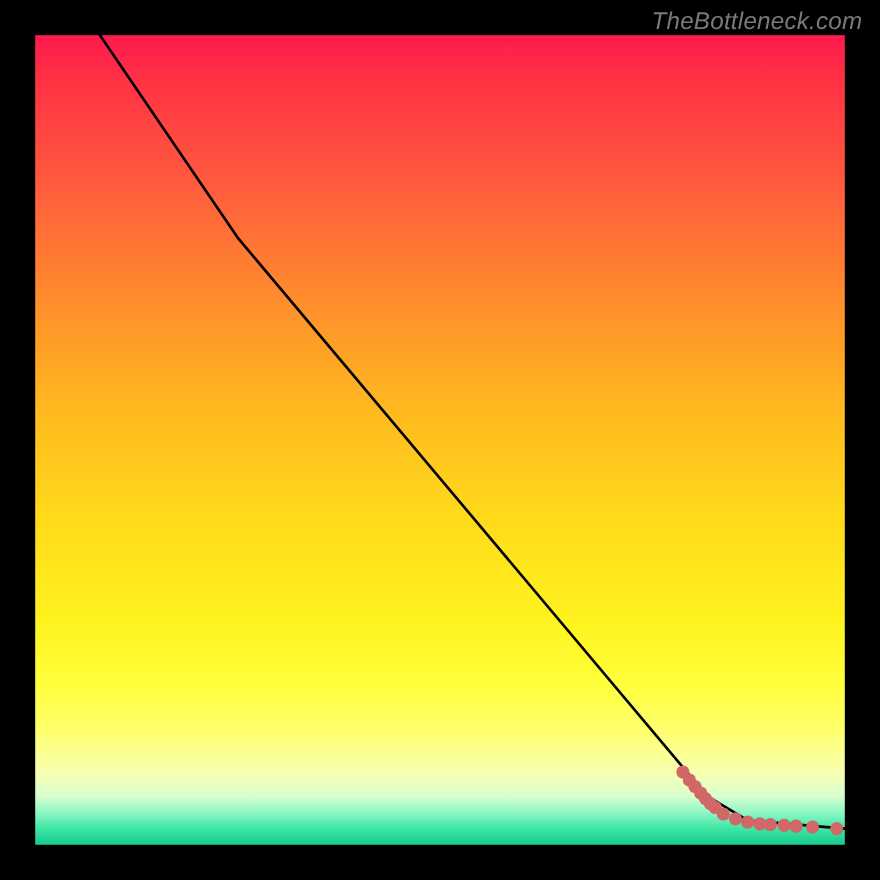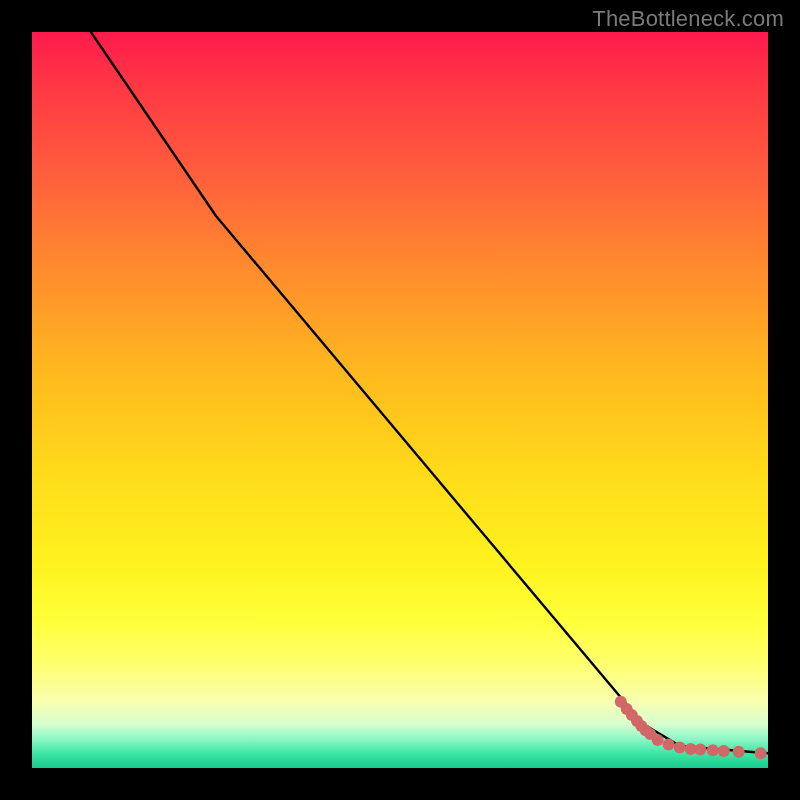--- a/index.html
+++ b/index.html
@@ -44,20 +44,21 @@
     );
   }
   .watermark {
     position: absolute;
     top: 6px;
     right: 16px;
     color: #7a7a7a;
     font-size: 22px;
     letter-spacing: 0.2px;
     user-select: none;
+    font-style: italic;
   }
   svg.overlay {
     position: absolute;
     left: 32px;
     top: 32px;
     width: 736px;
     height: 736px;
     overflow: visible;
   }
 </style>

